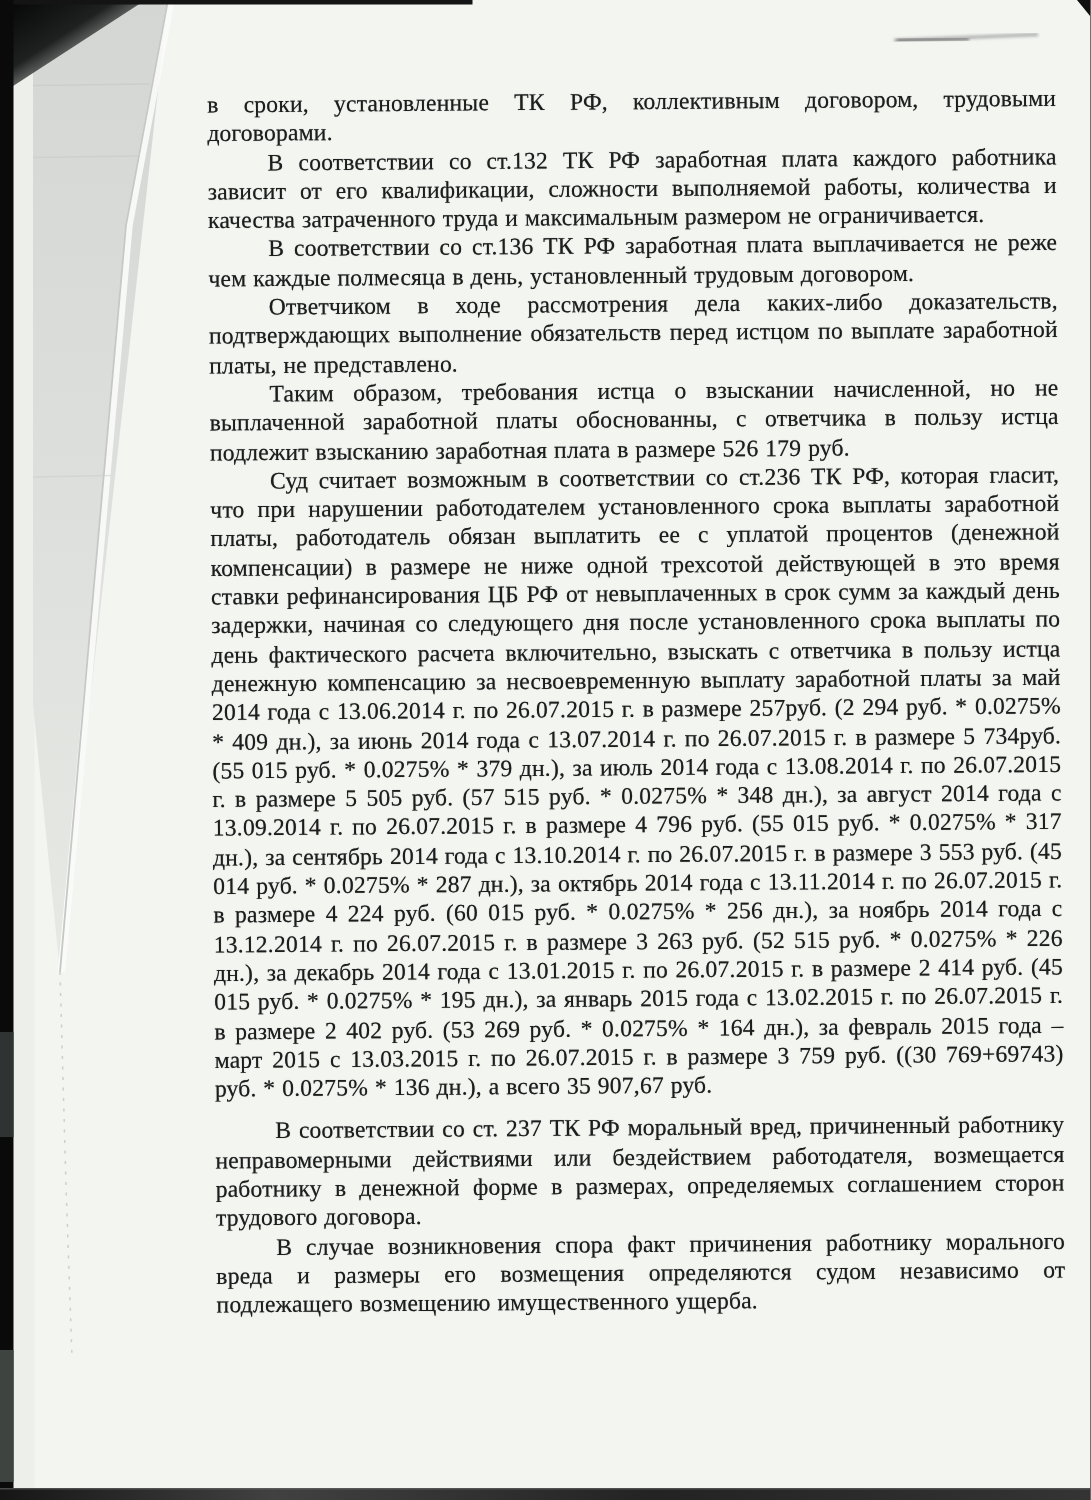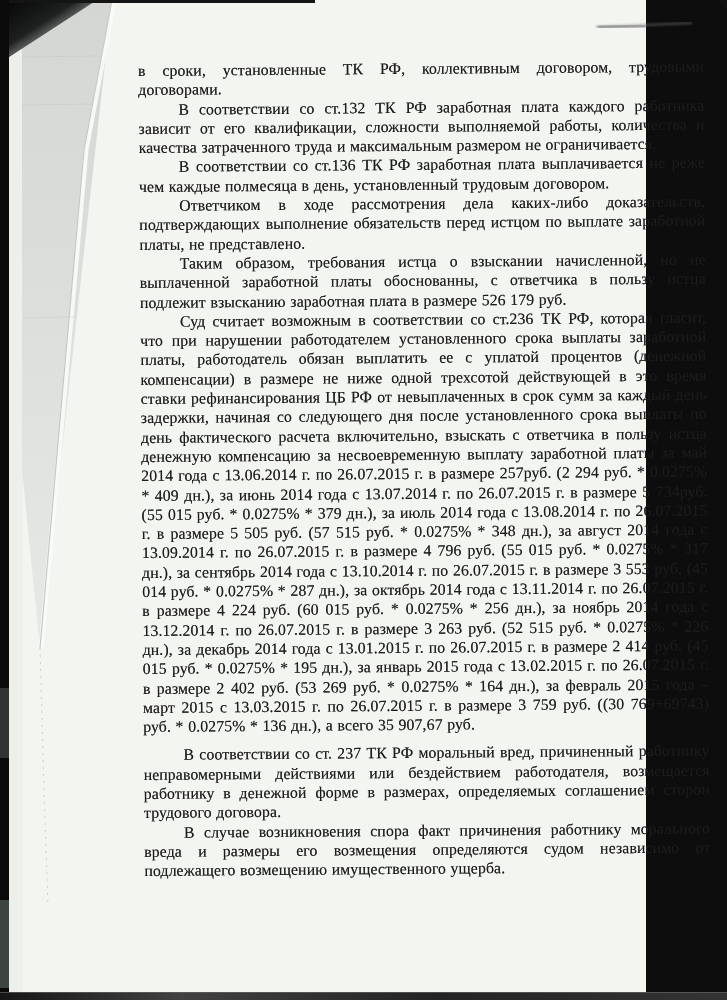--- a/index.html
+++ b/index.html
@@ -3,21 +3,21 @@
 <meta charset="utf-8">
 <style>
   html, body {
     margin: 0; padding: 0;
     width: 727px; height: 1000px;
     background: #0d0d0d;
     overflow: hidden;
   }
   .scan {
     position: relative;
-    width: 646px; height: 1000px;
+    width: 727px; height: 1000px;
     background: #f3f5f1;
   }
   .artifacts {
     position: absolute;
     left: 0; top: 0;
     width: 727px; height: 1000px;
     pointer-events: none;
   }
   .textblock {
     position: absolute;

